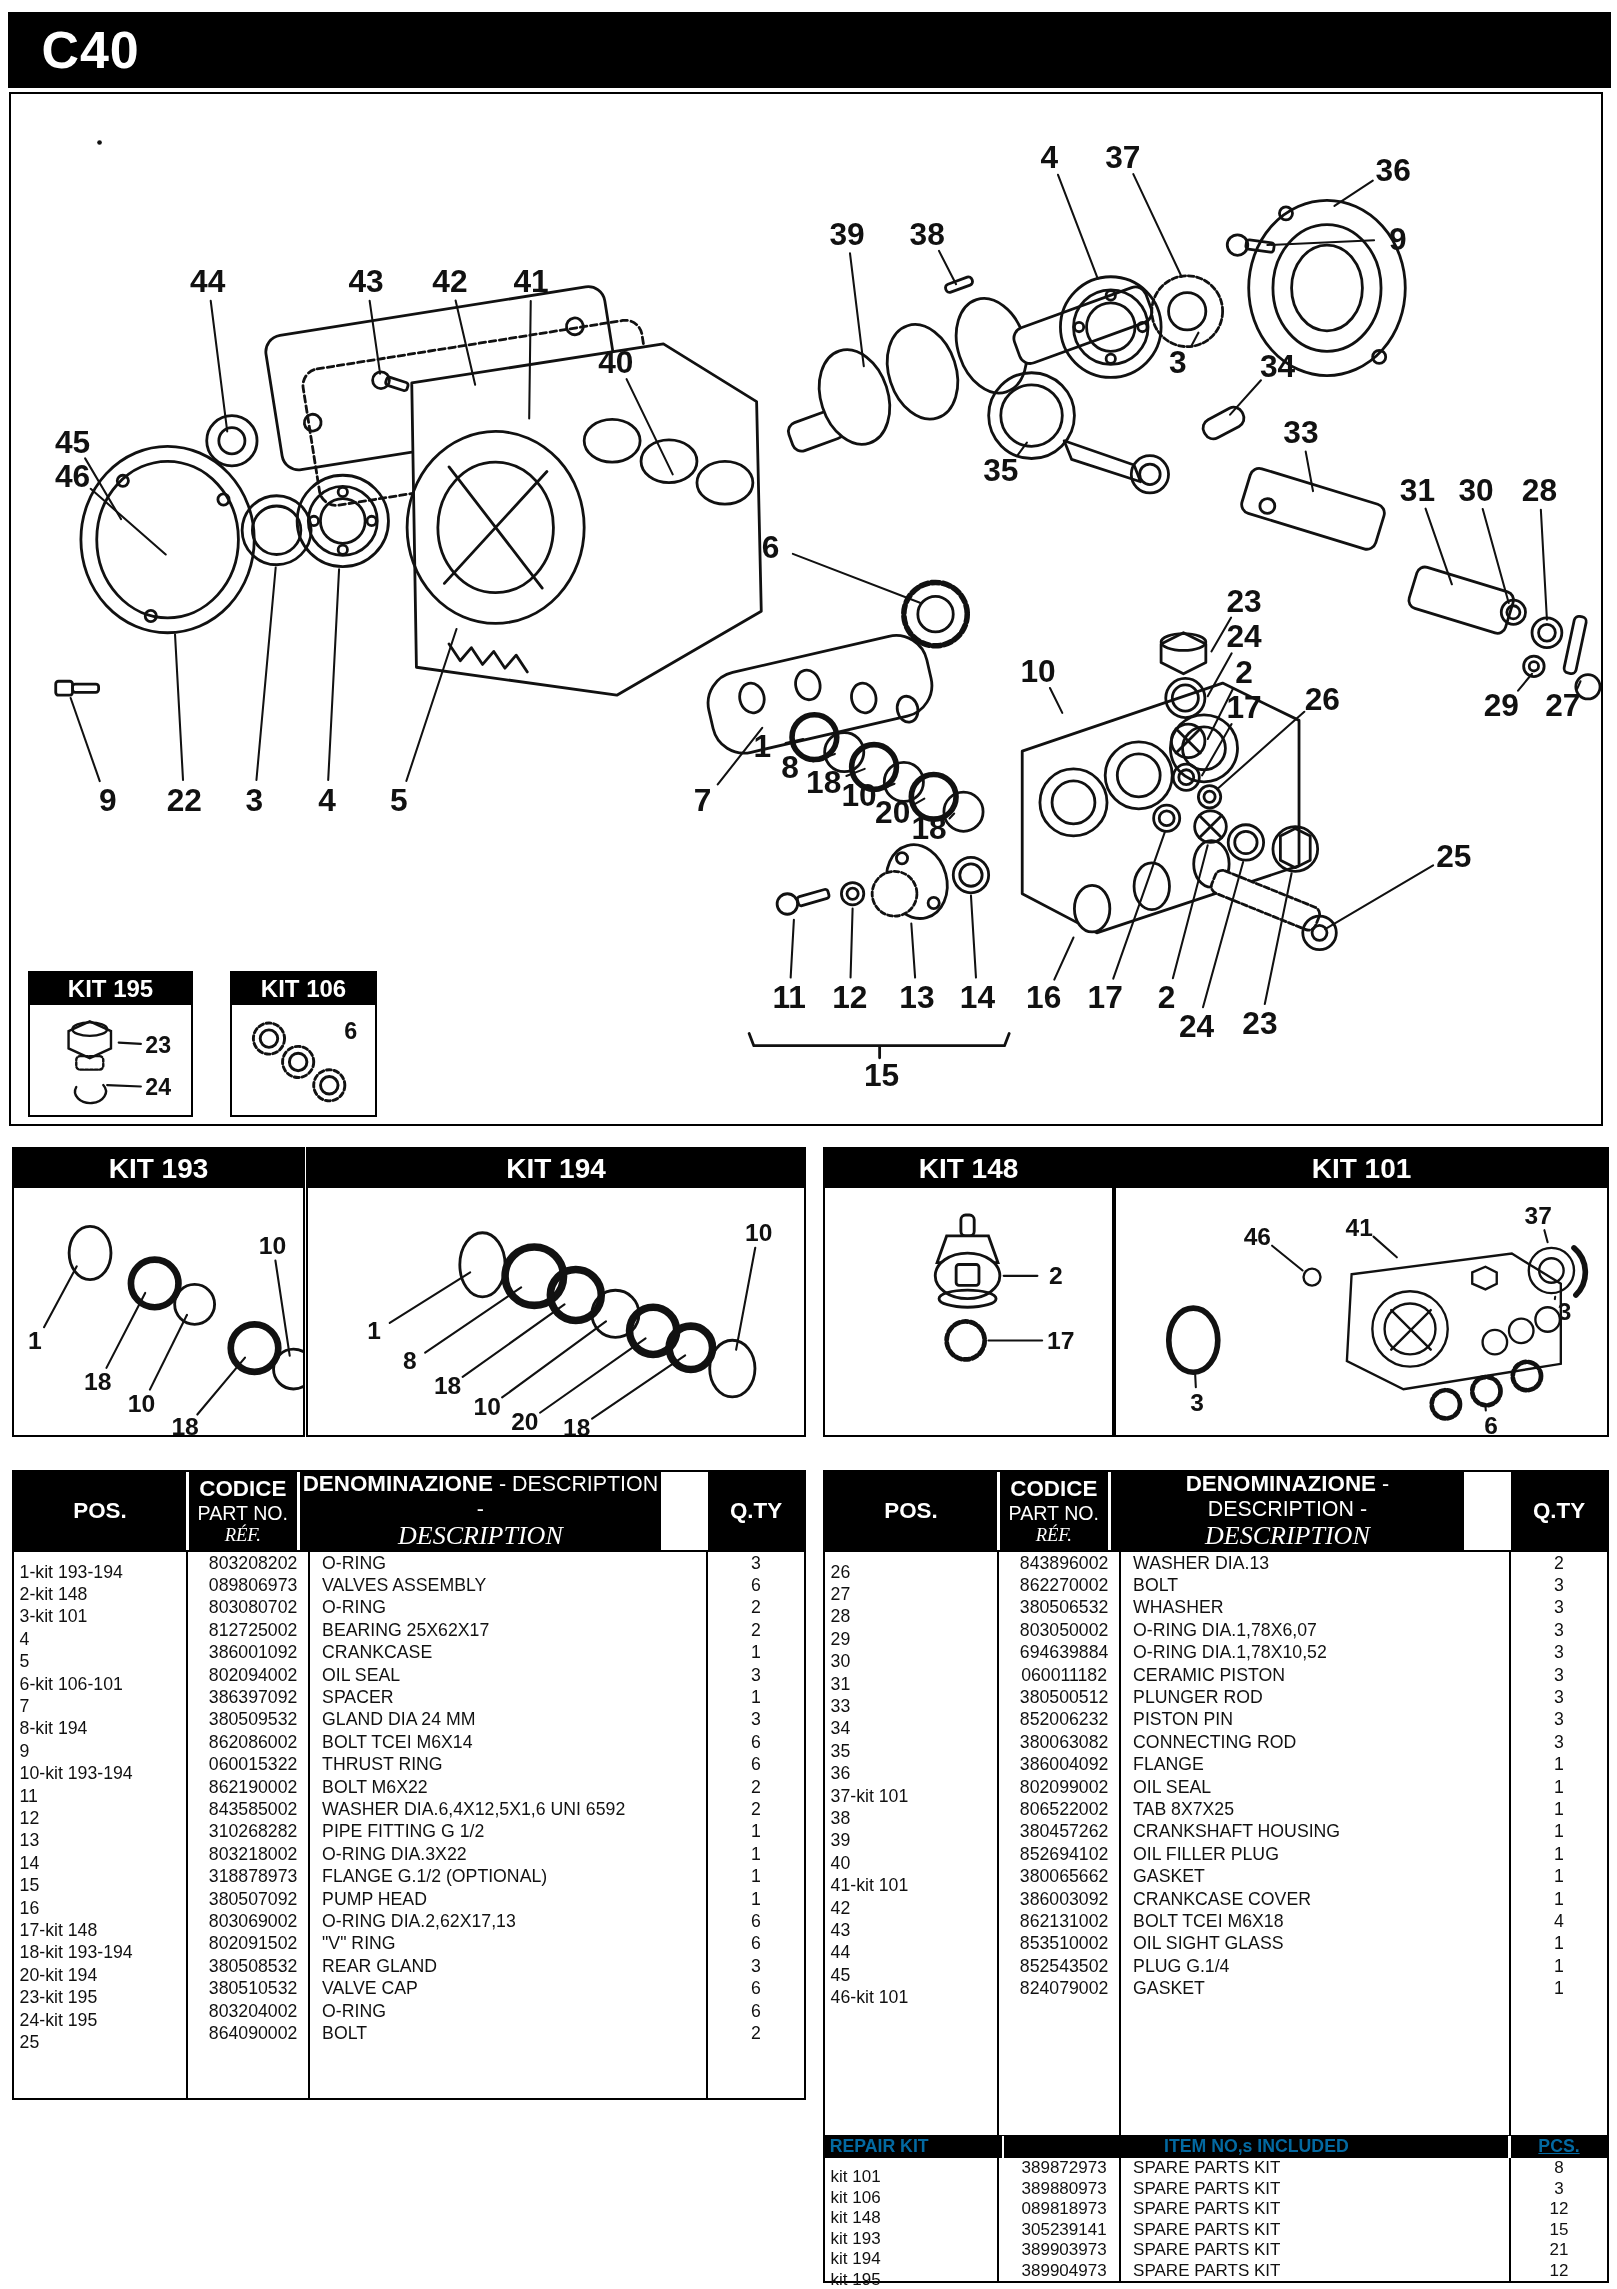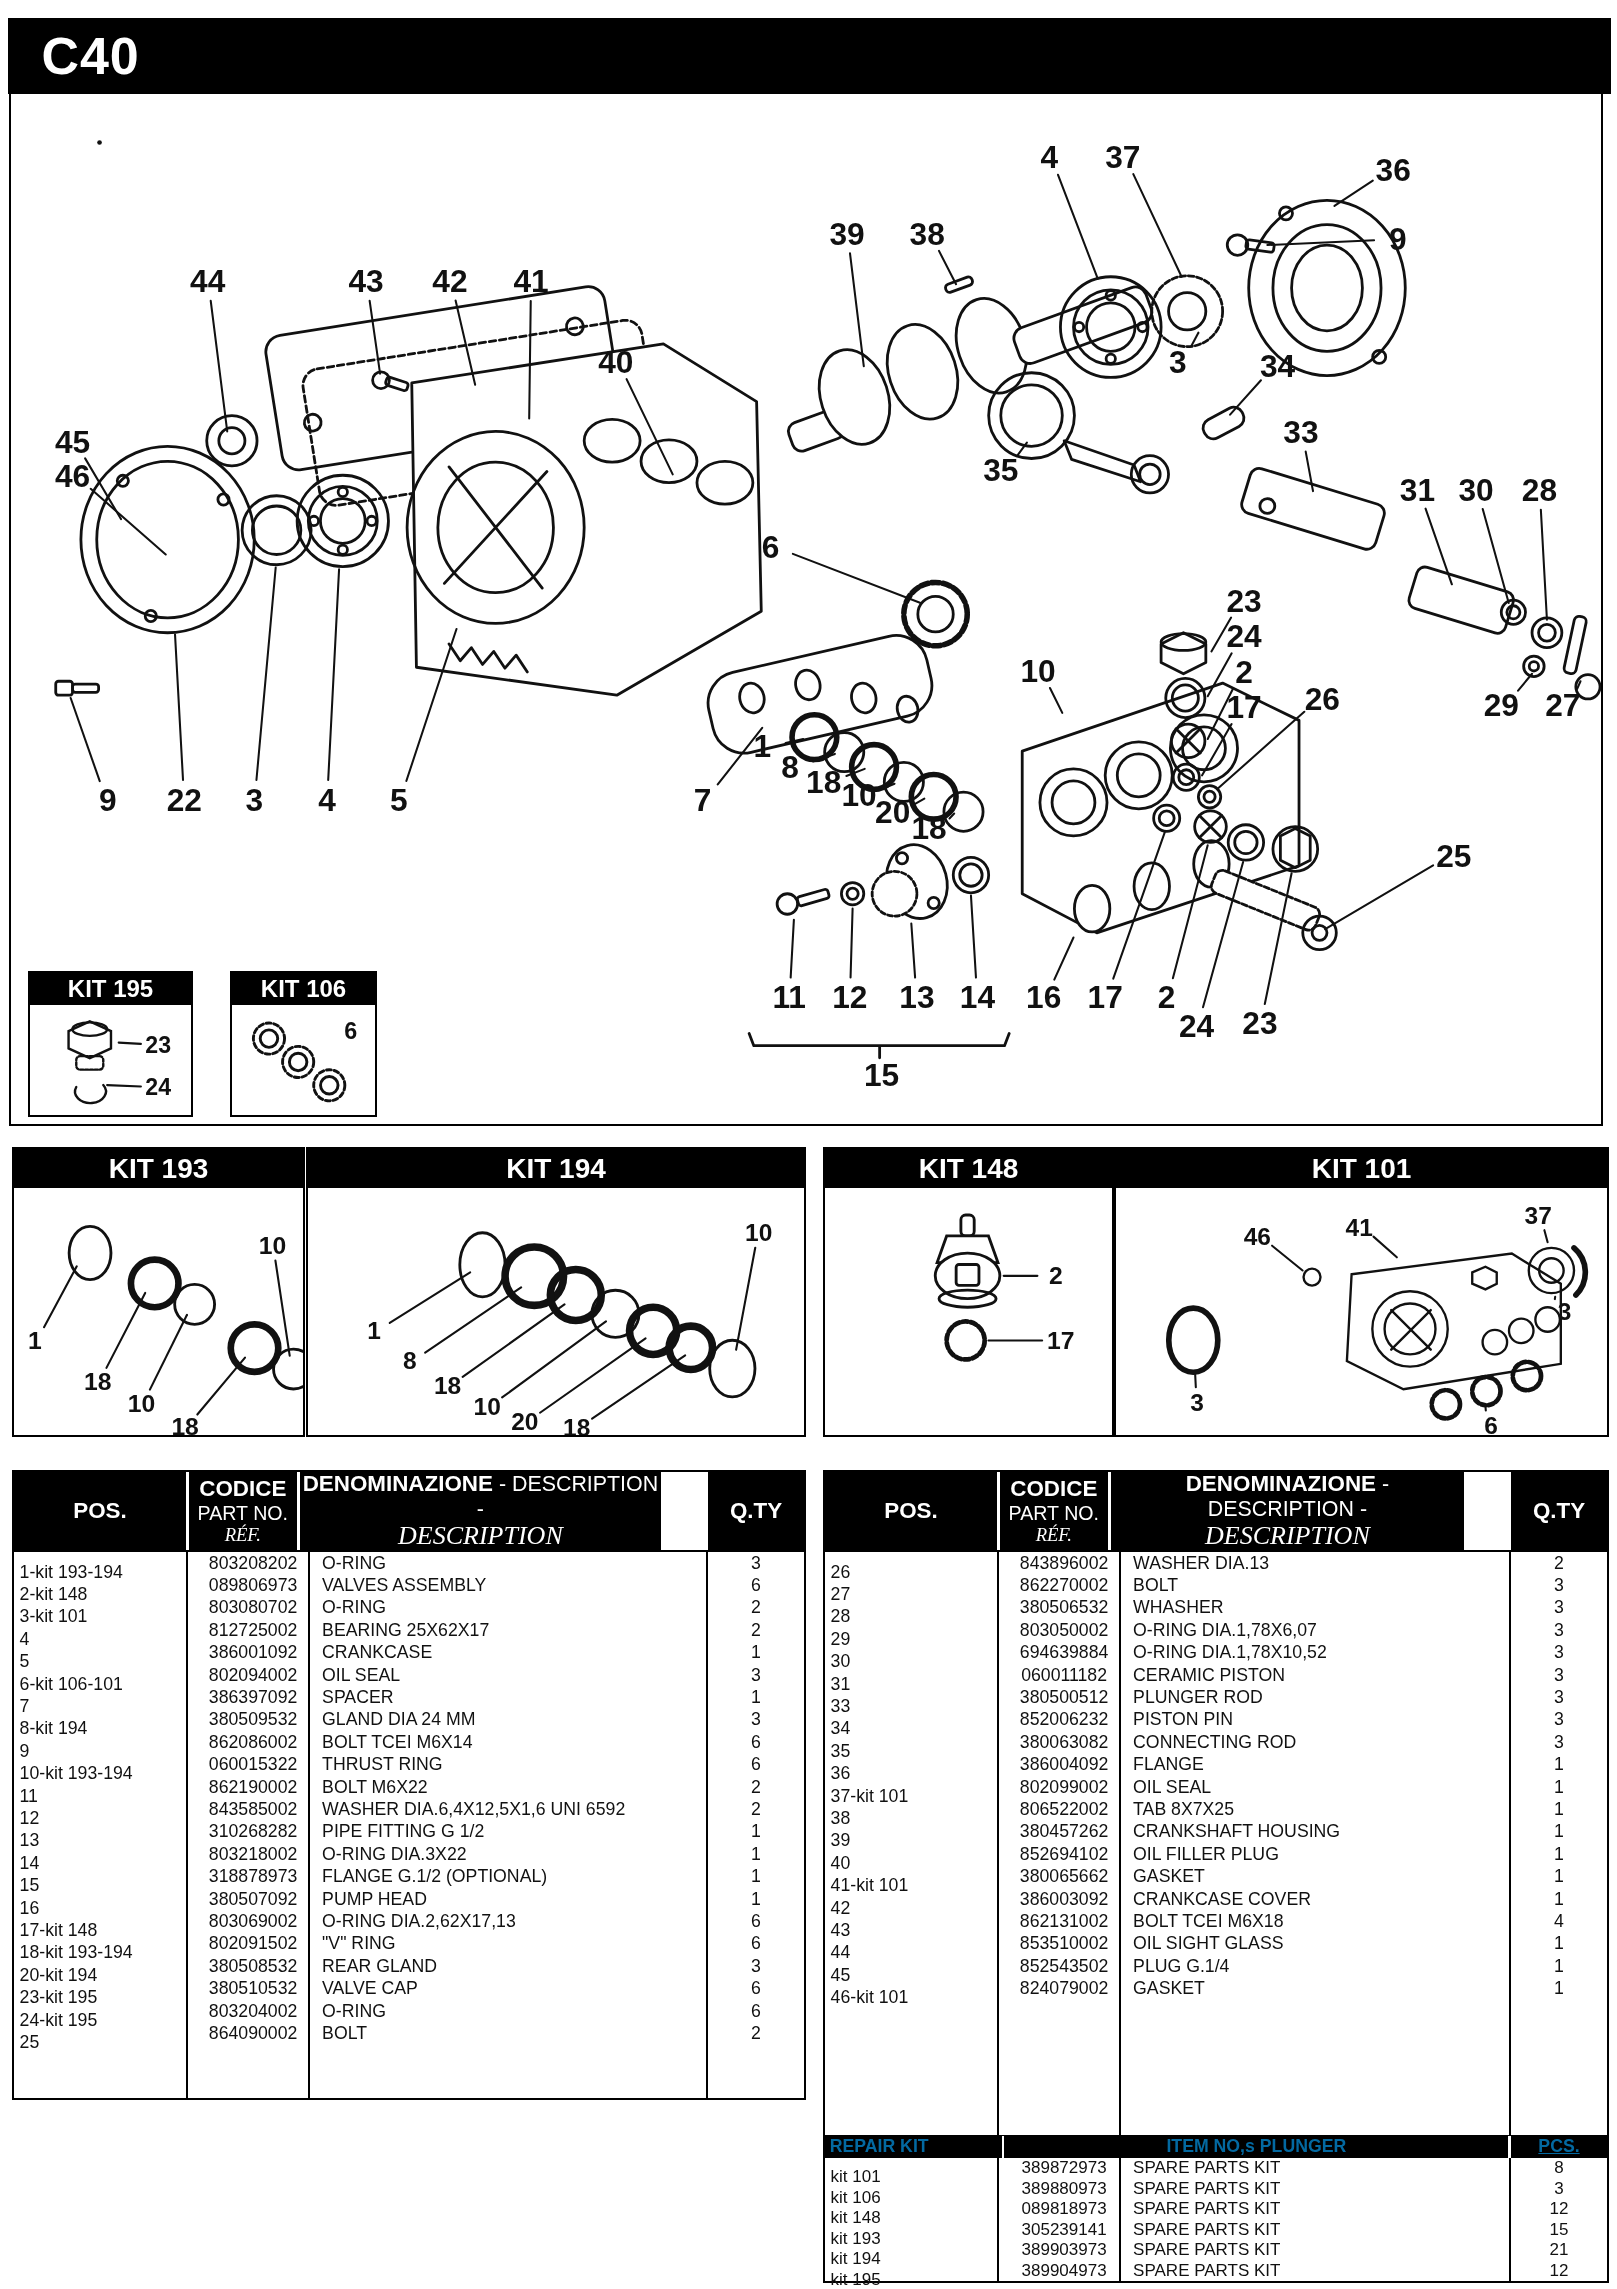--- a/index.html
+++ b/index.html
@@ -1,20 +1,20 @@
 <!DOCTYPE html>
 <html style="font-size:15px"><head>
 <meta charset="utf-8">
 <style>
   html,body{margin:0;padding:0;background:#fff;}
   #sheet{position:relative;width:1617px;height:2290px;background:#fff;
          font-family:"Liberation Sans",sans-serif;color:#111;overflow:hidden;}
   .abs{position:absolute;}
   
-  #titlebar{left:7.5px;top:18px;width:1603px;height:76px;background:#000;color:#fff;
+  #titlebar{left:7.5px;top:12px;width:1603px;height:76px;background:#000;color:#fff;
             display:flex;align-items:center;}
   #titlebar .t{font-size:52px;font-weight:bold;padding-left:34px;letter-spacing:0.9px;}
   
   #frame{left:9.3px;top:92px;width:1590px;height:1030px;border:2.8px solid #000;background:#fff;}
   #frame svg{display:block;width:100%;height:100%;}
   
   .kitbox{border:2.8px solid #000;background:#fff;display:flex;flex-direction:column;}
   .kithead{background:#000;color:#fff;font-weight:bold;text-align:center;
            display:flex;align-items:center;justify-content:center;flex:0 0 auto;}
   .kitbody{flex:1;min-height:0;}
@@ -814,21 +814,21 @@
           <div class="tcell c0">46-kit 101</div>
           <div class="tcell c1">824079002</div>
           <div class="tcell c2">GASKET</div>
           <div class="tcell c3">1</div>
         </div>
       </div>
     <div class="filler"></div>
     <div class="rkhead">
       <div class="rkcell rk0">REPAIR KIT</div>
       <div class="hgap"></div>
-      <div class="rkcell rk1">ITEM  NO,s  PLUNGER</div>
+      <div class="rkcell rk1">ITEM  NO,s  INCLUDED</div>
       <div class="hgap"></div>
       <div class="rkcell rk2">PCS.</div>
     </div>
     <div class="rows rkrows">
         <div class="trow">
           <div class="tcell c0">kit 101</div>
           <div class="tcell c1">389872973</div>
           <div class="tcell c2">SPARE PARTS KIT</div>
           <div class="tcell c3">8</div>
         </div>

